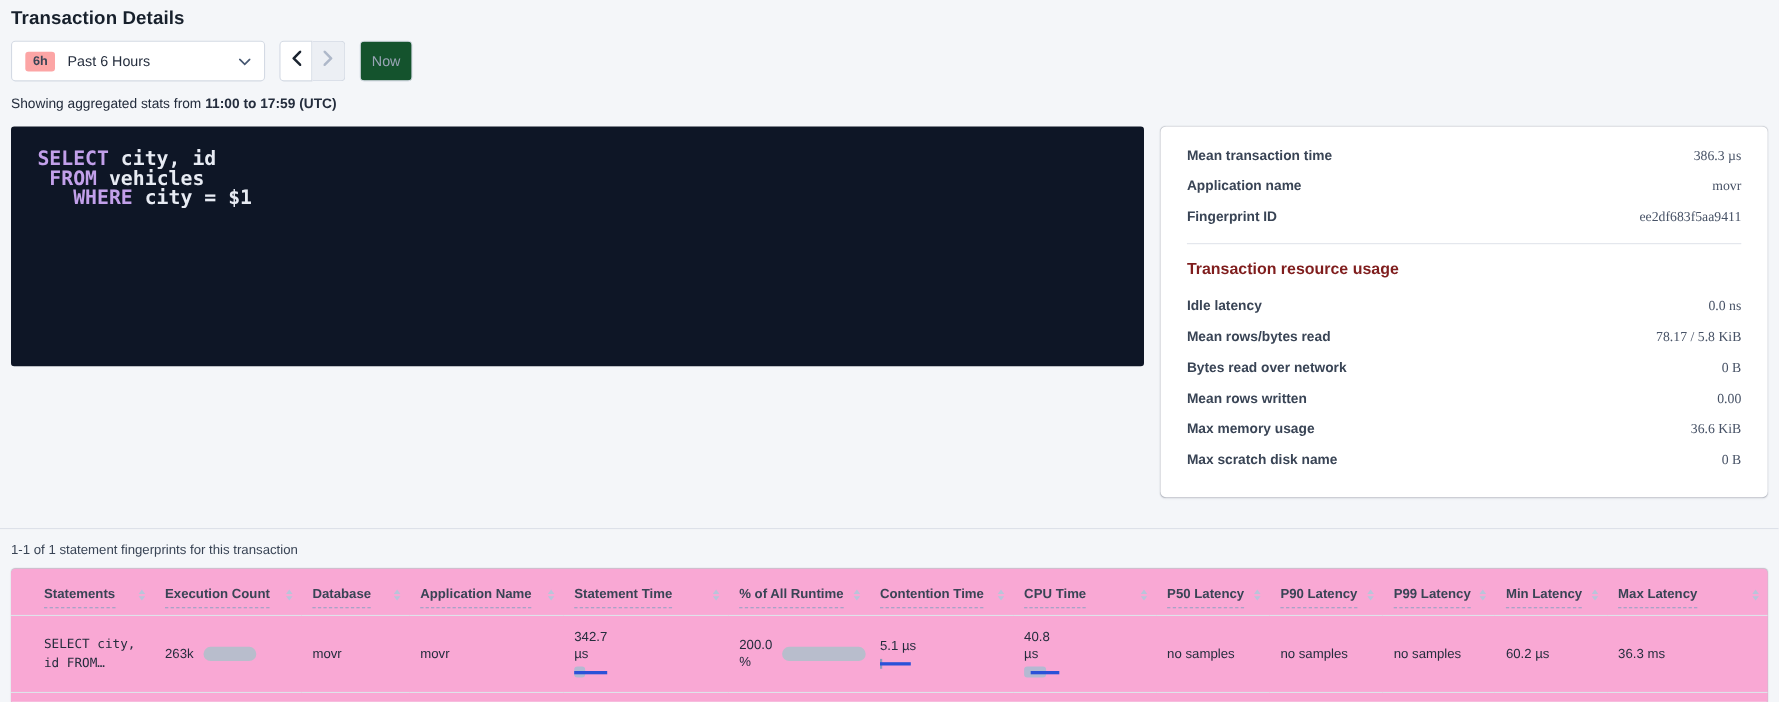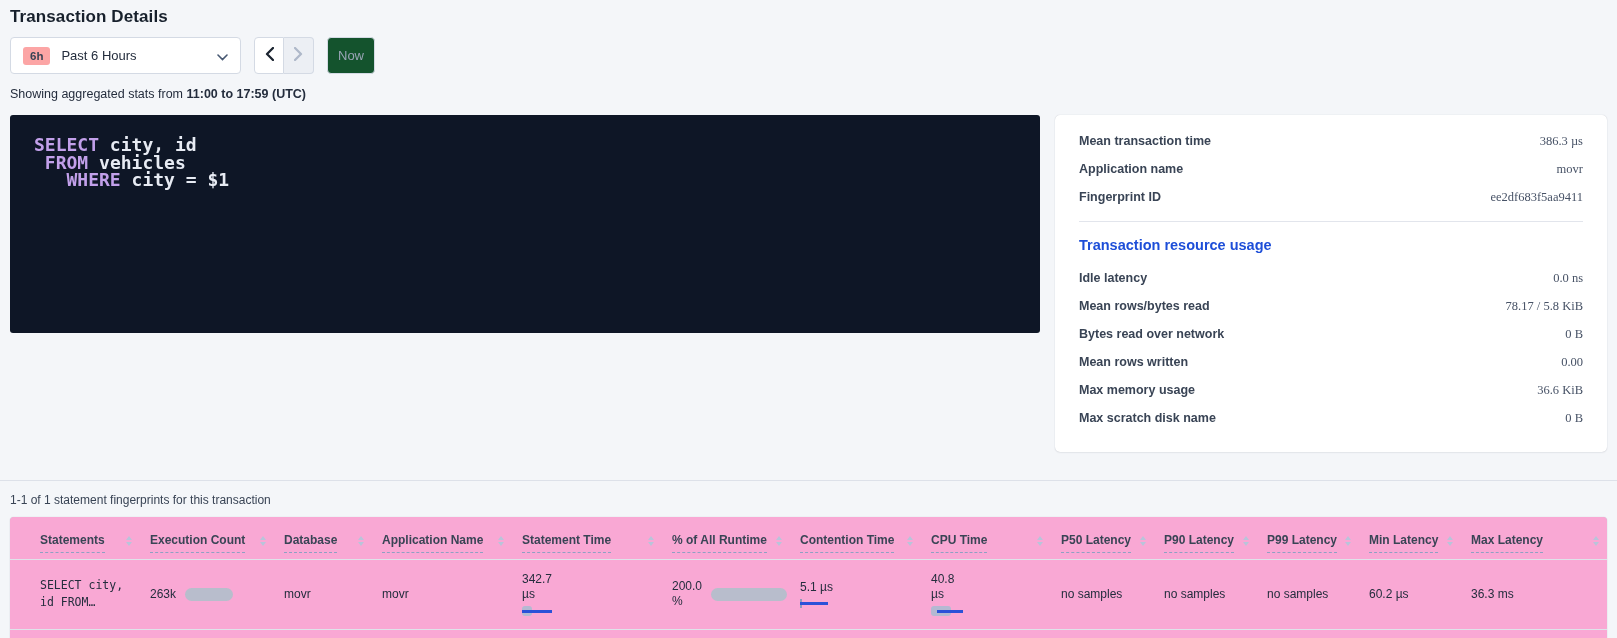--- a/index.html
+++ b/index.html
@@ -48,21 +48,21 @@
   .sql-line .kw { color:#c2a0ea; }
 
   .summary-card {
     flex:1; margin-left:15px; background:#fff; border-radius:5px;
     padding:12px 24px 20px; box-shadow:0 0 1px rgba(30,40,60,.25), 0 1px 2px rgba(30,40,60,.06);
   }
   .sum-row { display:flex; justify-content:space-between; align-items:center; padding:6.5px 0; min-height:26px; }
   .sum-label { font-size:12.5px; font-weight:bold; color:#394455; }
   .sum-value { font-size:12.5px; color:#475266; text-align:right;font-family:Liberation Serif, serif; }
   .sum-divider { border-top:1px solid #e2e5ec; margin:10px 0 2px; }
-  .sum-heading { font-size:14.5px; font-weight:bold; color:#1d4ed8; padding:13px 0 11px; }
+  .sum-heading { font-size:14.5px; font-weight:bold; color:#7f1d1d; padding:13px 0 11px; }
 
   .page-divider { height:1px; background:#dde1e9; margin:28px -10px 0; }
   .statements-note { margin-top:12px; font-size:12px; color:#394455; }
 
   
   .table-card { margin-top:10px; background:#f9a8d4; border-radius:4px; box-shadow:0 0 1px rgba(30,40,60,.25), 0 1px 2px rgba(30,40,60,.06); overflow:hidden; padding-bottom:14px; }
   table { width:100%; border-collapse:collapse; table-layout:fixed; }
   th { padding:16px 8px 6px 10px; text-align:left; vertical-align:bottom; }
   th.first, td.first { padding-left:30px; }
   .th-inner { display:flex; align-items:center; justify-content:space-between; }

